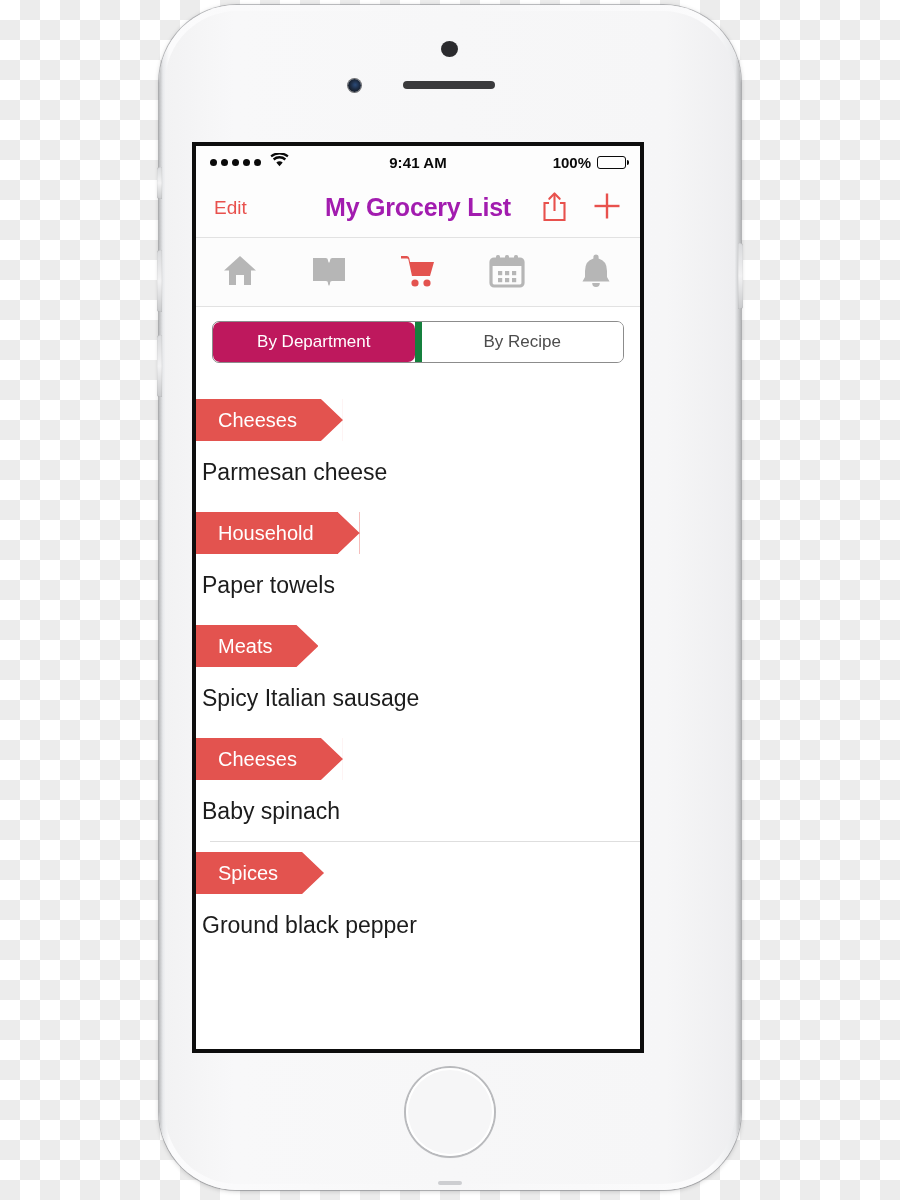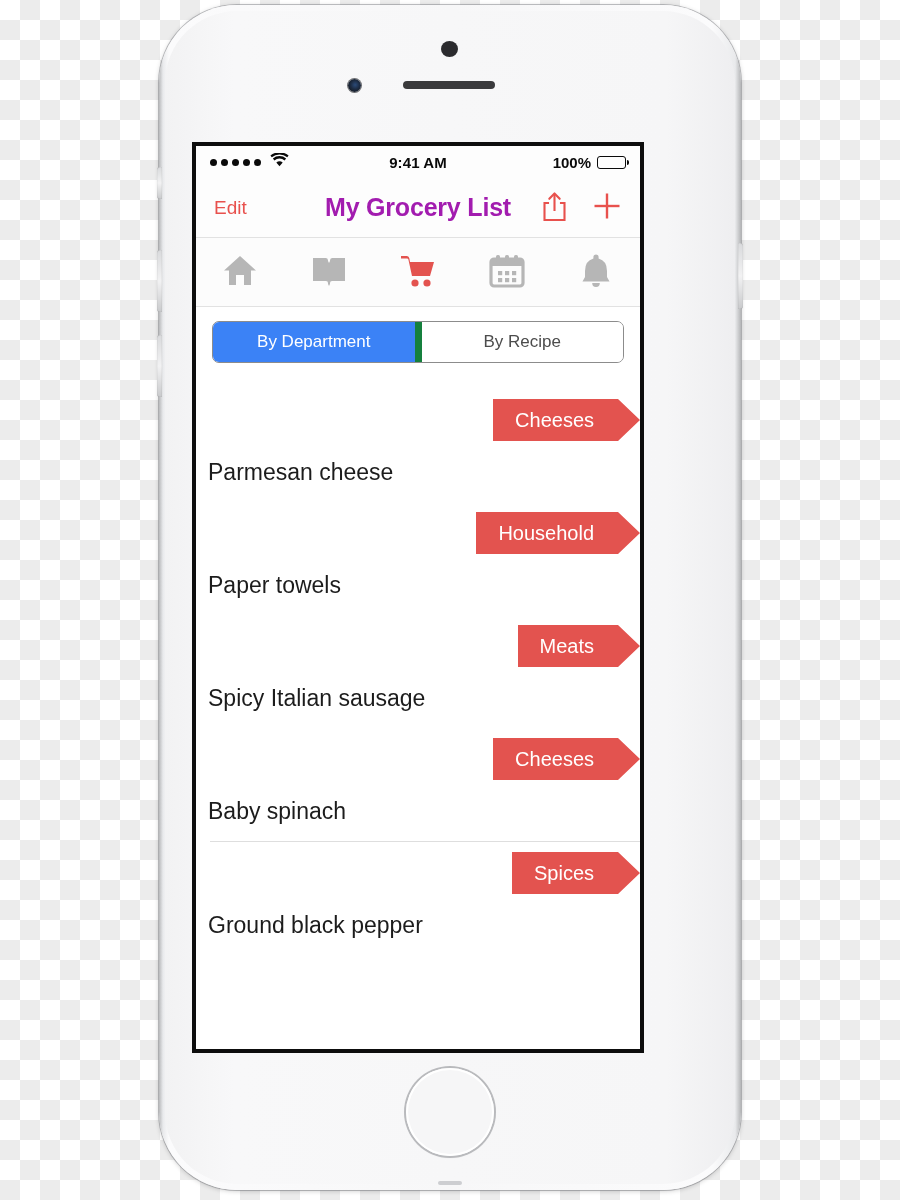--- a/index.html
+++ b/index.html
@@ -321,35 +321,35 @@
     color: #4c4c4c;
     font-size: 17px;
     border: none;
     cursor: pointer;
     font-family: "Liberation Sans", sans-serif;
     display: flex;
     align-items: center;
     justify-content: center;
   }
   .seg-btn.active {
-    background: #3b82f6;
+    background: #be185d;
     color: #ffffff;
+    border-radius: 7px;
   }
   .seg-btn + .seg-btn { border-left: 7px solid #15803d; }
 
   
   .list {
     flex: 1 1 auto;
     background: #ffffff;
     overflow: hidden;
     padding-top: 10px;
   }
   .ribbon-row {
     padding: 10px 0 0 0;
-    text-align: right;
   }
   .ribbon {
     display: inline-block;
     position: relative;
     background: #e3534f;
     color: #ffffff;
     font-size: 20px;
     line-height: 1;
     padding: 11px 46px 11px 22px;
     margin-left: 0;
@@ -358,21 +358,21 @@
     content: "";
     position: absolute;
     right: 0;
     top: 0;
     bottom: 0;
     width: 22px;
     background: #ffffff;
     clip-path: polygon(0 0, 100% 0, 100% 100%, 0 100%, 100% 50%);
   }
   .item-row {
-    padding: 18px 0 16px 12px;
+    padding: 18px 0 16px 6px;
     font-size: 23px;
     color: #1c1c1c;
     cursor: pointer;
   }
   .sep-line {
     height: 1px;
     background: #dedede;
     margin-left: 14px;
   }
 </style>

